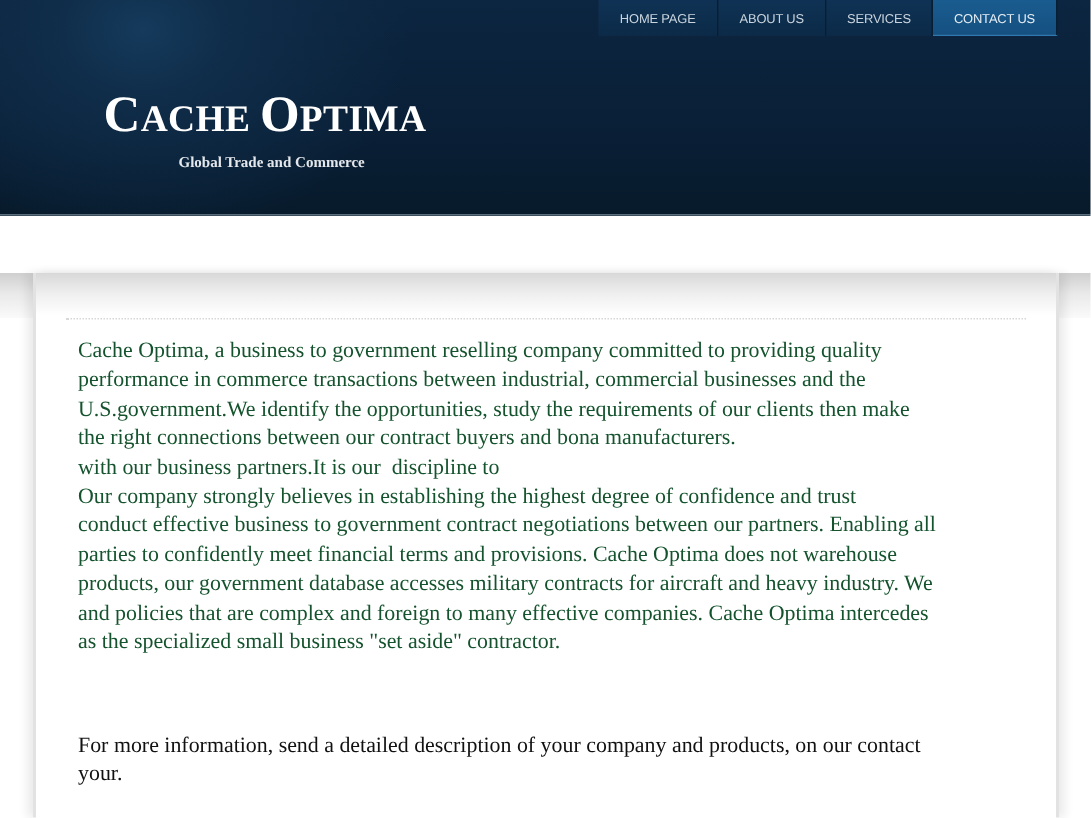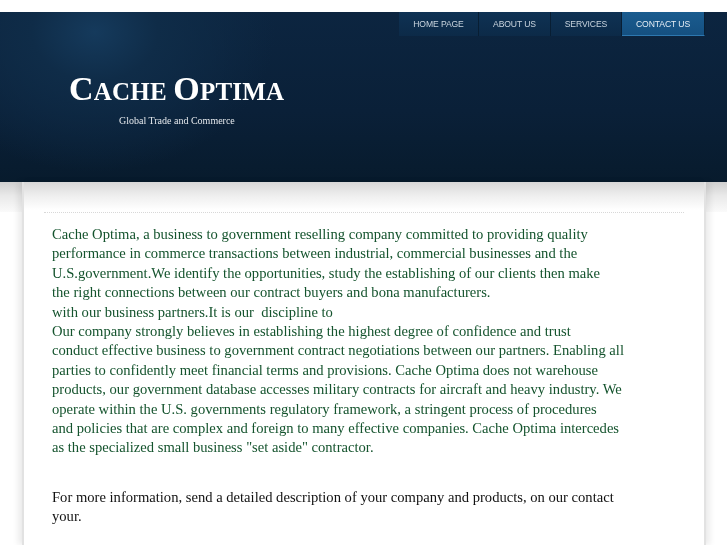--- a/index.html
+++ b/index.html
@@ -5,23 +5,23 @@
     * { margin: 0; padding: 0; box-sizing: border-box; }
     html, body {
       width: 727px;
       height: 545px;
       overflow: hidden;
       background: #ffffff;
       font-family: "Liberation Serif", serif;
     }
     #header {
       position: absolute;
-      left: 0; top: 12px;
+      left: 0; top: 0;
       width: 727px;
-      height: 182px;
+      height: 144px;
       background:
         radial-gradient(ellipse 180px 140px at 95px 20px, #153a5c 0%, #0f2c48 35%, rgba(10,30,50,0) 100%),
         linear-gradient(180deg, #0c2540 0%, #0a2038 55%, #071a2b 100%);
       border-bottom: 1px solid #3a5060;
     }
     #nav {
       position: absolute;
       top: 0;
       left: 399px;
       height: 24px;
@@ -59,21 +59,21 @@
       line-height: 1;
       white-space: nowrap;
     }
     #logo .big { font-size: 34px; }
     #tagline {
       position: absolute;
       left: 119px;
       top: 103px;
       color: #e4e8ec;
       font-family: "Liberation Serif", serif;
-      font-weight: normal;
+      font-weight: bold;
       font-size: 10px;
       white-space: nowrap;
       text-align: right;
     }
     #shadow-band {
       position: absolute;
       left: 0; top: 182px;
       width: 727px;
       height: 30px;
       background: linear-gradient(180deg, #cfcfcf 0%, #e9e9e9 45%, #fafafa 100%);
@@ -135,28 +135,27 @@
   <div id="tagline">Global Trade and Commerce</div>
 </div>
 
 <div id="shadow-band"></div>
 <div id="content-panel"></div>
 <div id="divider"></div>
 
 <div id="body-text">
   <span class="line">Cache Optima, a business to government reselling company committed to providing quality</span>
   <span class="line">performance in commerce transactions between industrial, commercial businesses and the</span>
-  <span class="line">U.S.government.We identify the opportunities, study the establishing of our clients then make</span>
+  <span class="line">U.S.government.We identify the opportunities, study the requirements of our clients then make</span>
   <span class="line">the right connections between our contract buyers and bona manufacturers.</span>
   <span class="line" style="white-space:pre">with our business partners.It is our  discipline to</span>
   <span class="line">Our company strongly believes in establishing the highest degree of confidence and trust</span>
   <span class="line">conduct effective business to government contract negotiations between our partners. Enabling all</span>
   <span class="line">parties to confidently meet financial terms and provisions. Cache Optima does not warehouse</span>
   <span class="line">products, our government database accesses military contracts for aircraft and heavy industry. We</span>
-  <span class="line">operate within the U.S. governments regulatory framework, a stringent process of procedures</span>
   <span class="line">and policies that are complex and foreign to many effective companies. Cache Optima intercedes</span>
   <span class="line">as the specialized small business "set aside" contractor.</span>
 </div>
 
 <div id="contact-text">
   <span class="line">For more information, send a detailed description of your company and products, on our contact</span>
   <span class="line">your.</span>
 </div>
 
 </body></html>

